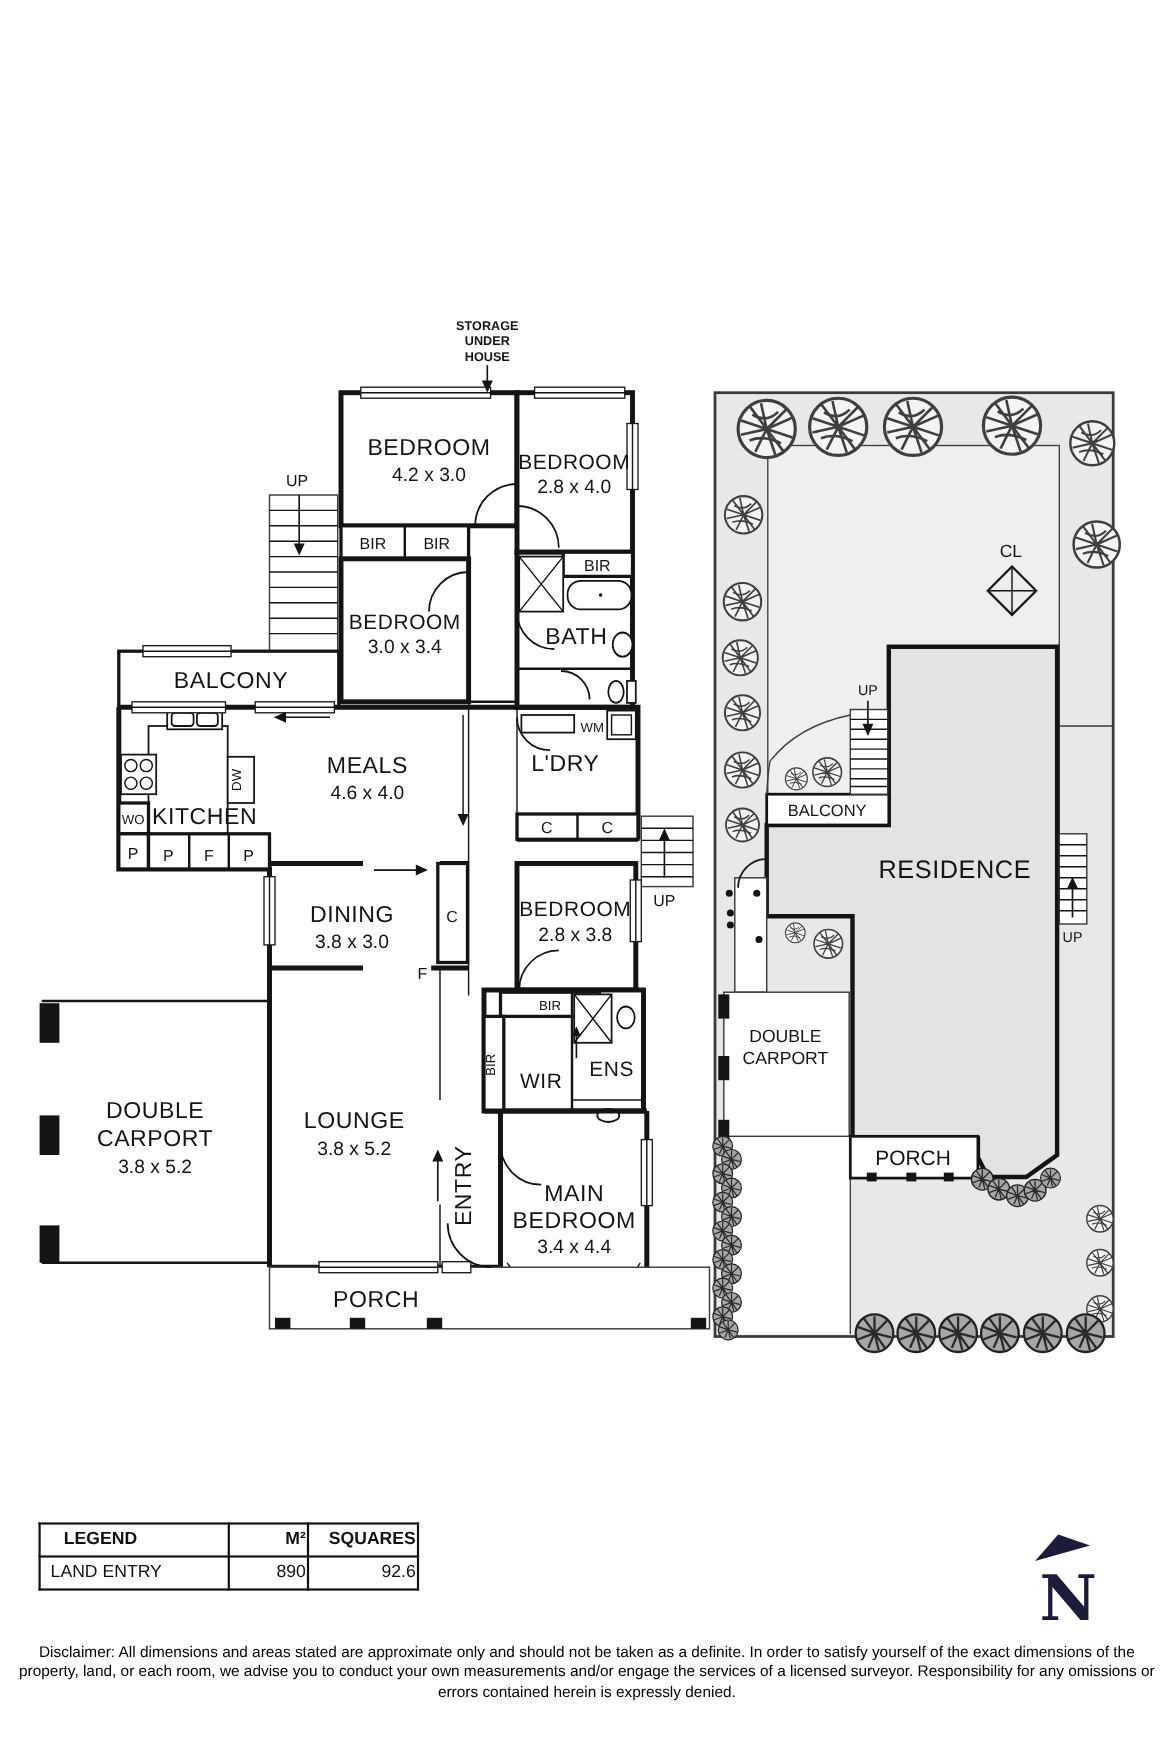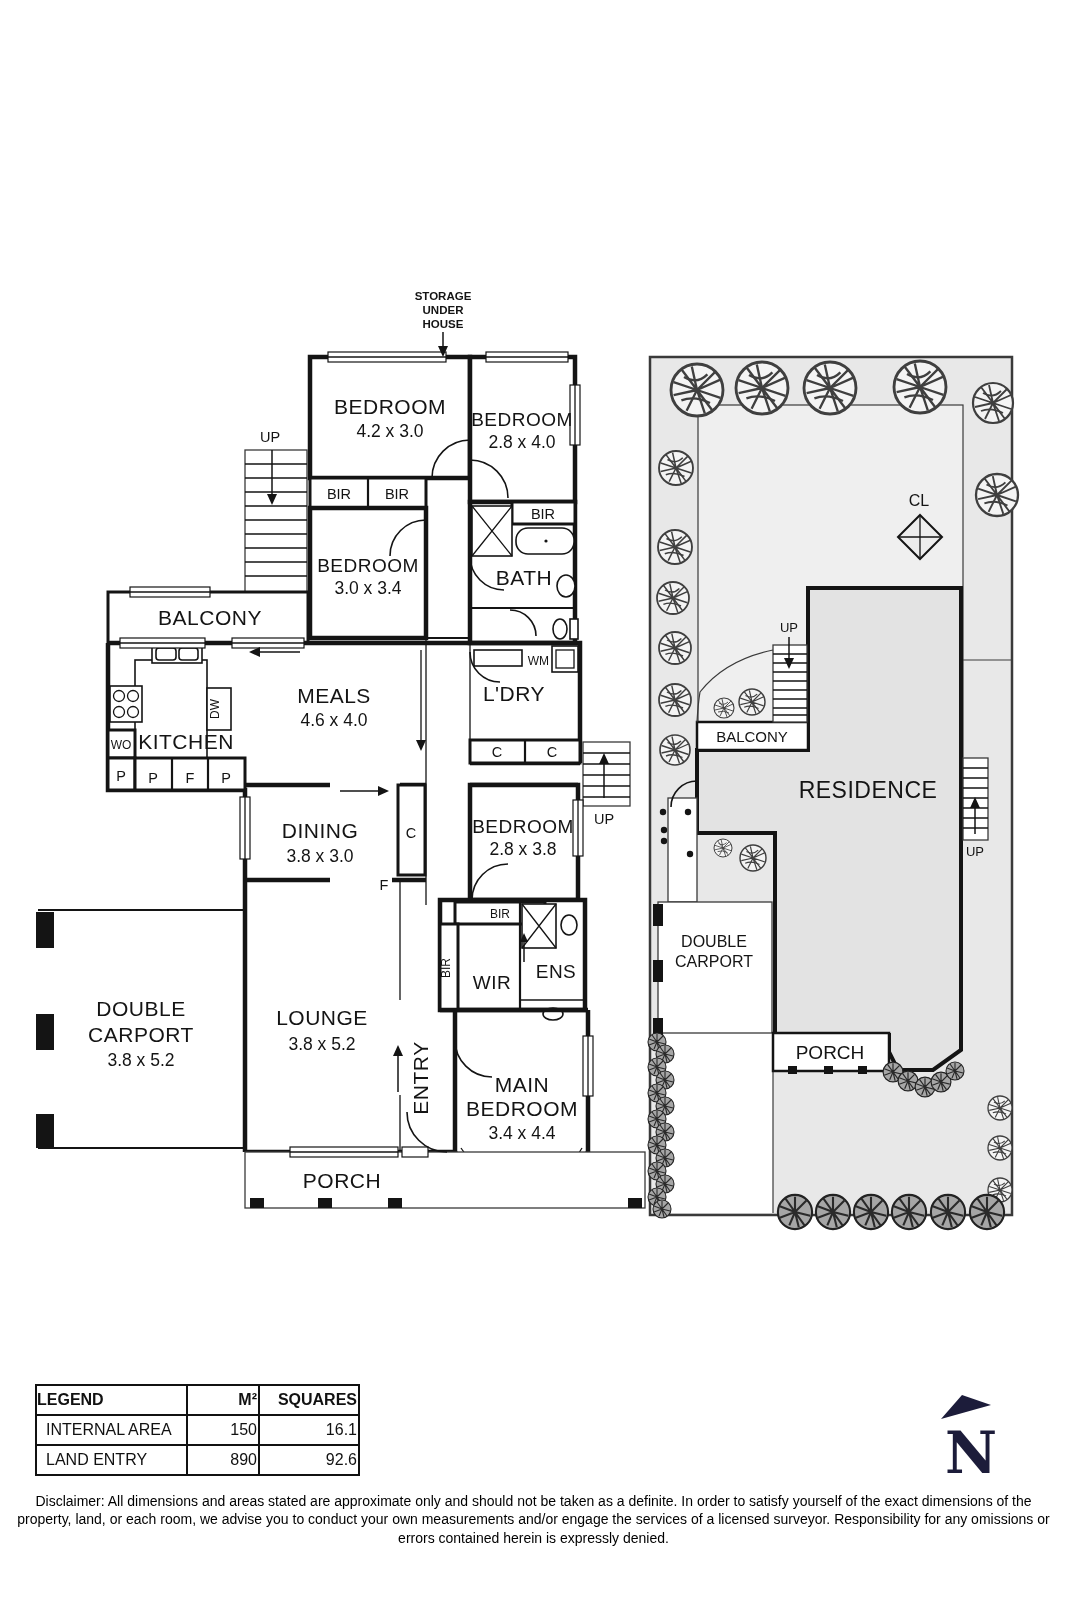--- a/index.html
+++ b/index.html
@@ -36,21 +36,21 @@
   #tree path{stroke:#3f3f3f;stroke-width:.9;fill:none;}
   #shrub circle{fill:#a6a6a6;stroke:#222;stroke-width:1.1;}
   #shrub path{stroke:#2a2a2a;stroke-width:1.1;fill:none;}
   .north{fill:#1c1c3a;}
   .nletter{font-family:"DejaVu Serif",serif;font-size:57px;font-weight:bold;fill:#1c1c3a;}
   
   .legend{position:absolute;left:35px;top:1384px;border-collapse:collapse;}
   .legend td,.legend th{border:2.4px solid #111;font-size:16px;color:#111;
       height:26px;text-align:right;background:#fff;}
   .legend th{font-weight:bold;}
-  .legend .c1{width:148px;text-align:left;padding-left:0;}
+  .legend .c1{width:148px;text-align:left;padding-left:21px;}
   .legend .c2{width:68px;}
   .legend .c3{width:96px;}
   .legend tr td:first-child{text-align:left;padding-left:9px;}
   
   .disclaimer{position:absolute;left:8px;top:1492px;width:1051px;text-align:center;
       font-size:14px;line-height:1.32;color:#000000;}
 </style>
 </head>
 <body>
 
@@ -376,25 +376,20 @@
 </svg>
 
   <table class="legend">
     <tbody>
         <tr>
       <th class="c1">LEGEND</th>
       <th class="c2">M²</th>
       <th class="c3">SQUARES</th>
     </tr>
     <tr>
-      <td>INTERNAL AREA</td>
-      <td>150</td>
-      <td>16.1</td>
-    </tr>
-    <tr>
       <td>LAND ENTRY</td>
       <td>890</td>
       <td>92.6</td>
     </tr>
   </tbody>
     </table>
 
   <div class="disclaimer">Disclaimer: All dimensions and areas stated are approximate only and should not be taken as a definite. In order to satisfy yourself of the exact dimensions of the property, land, or each room, we advise you to conduct your own measurements and/or engage the services of a licensed surveyor. Responsibility for any omissions or errors contained herein is expressly denied.</div>
 
 </div>

